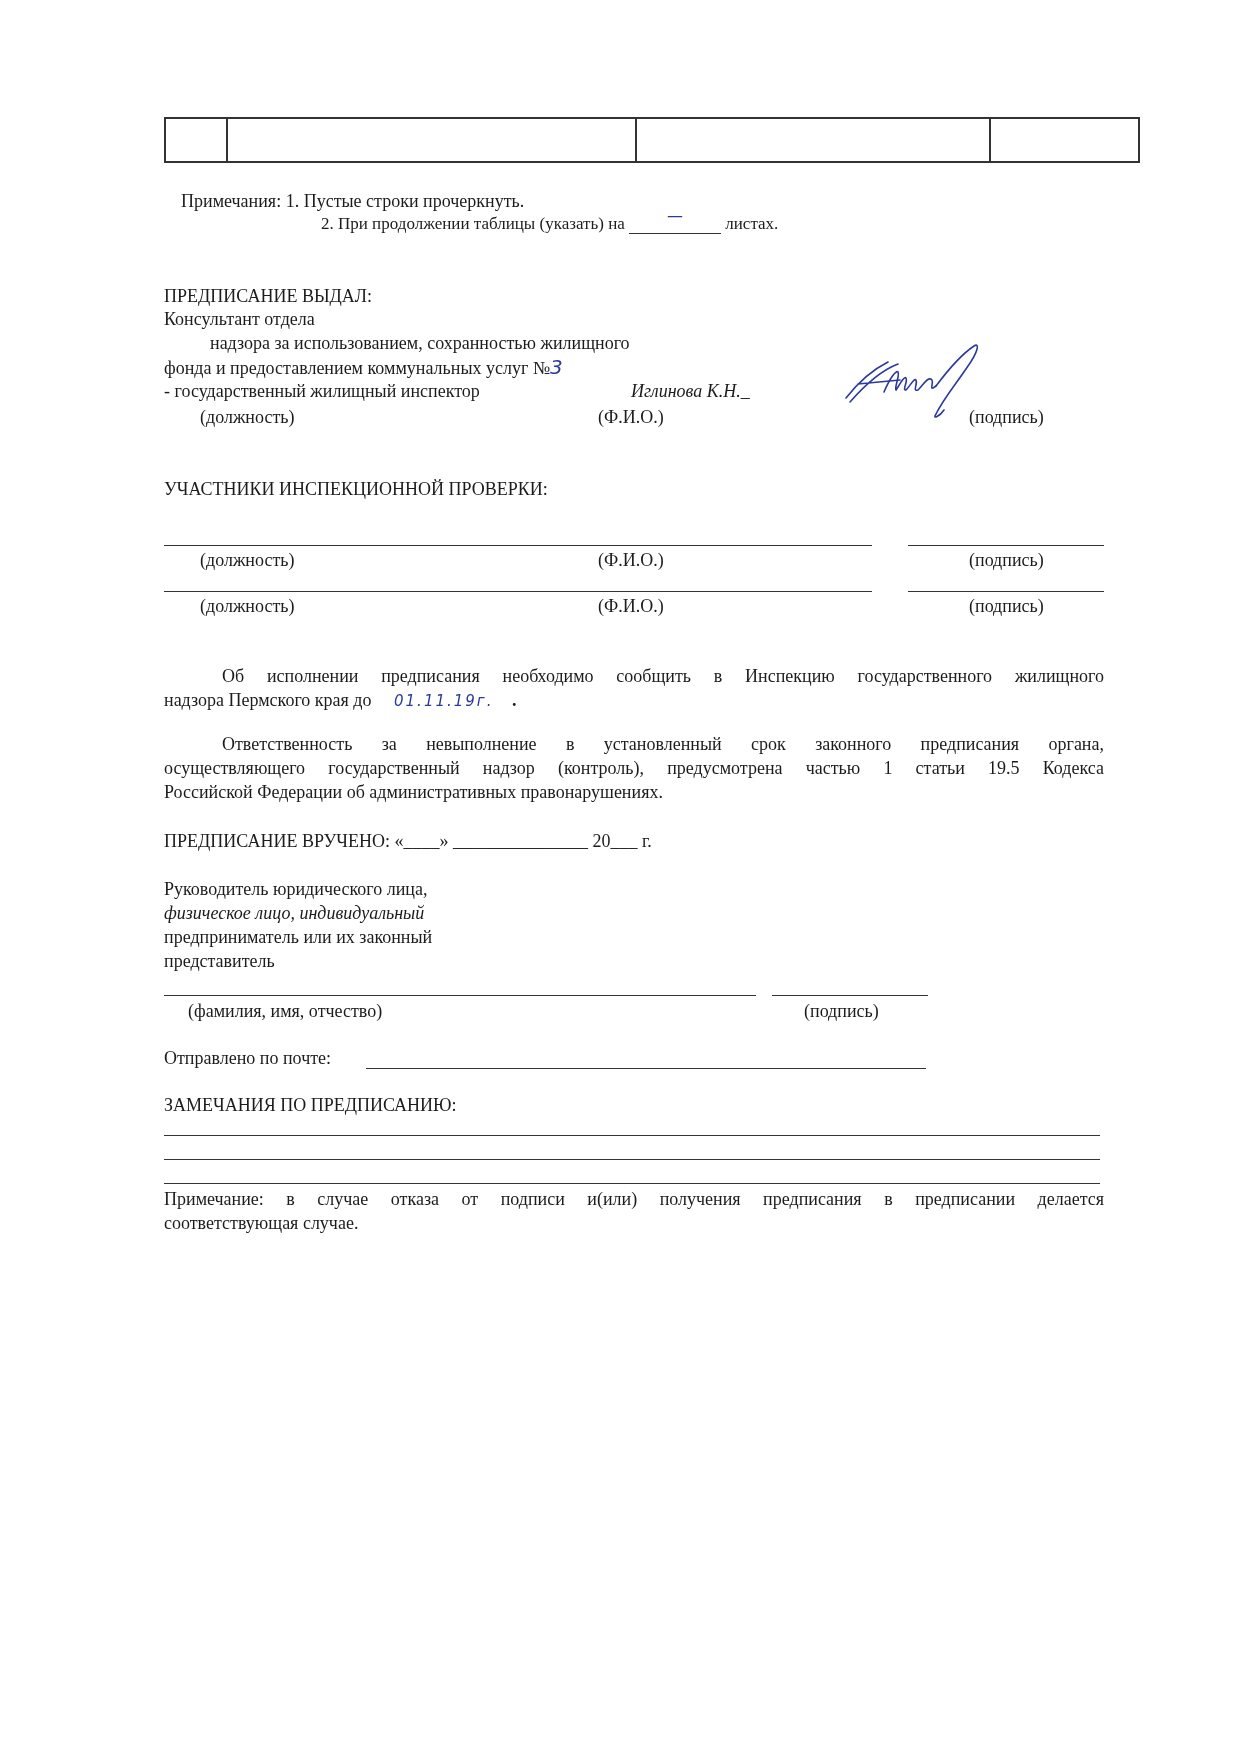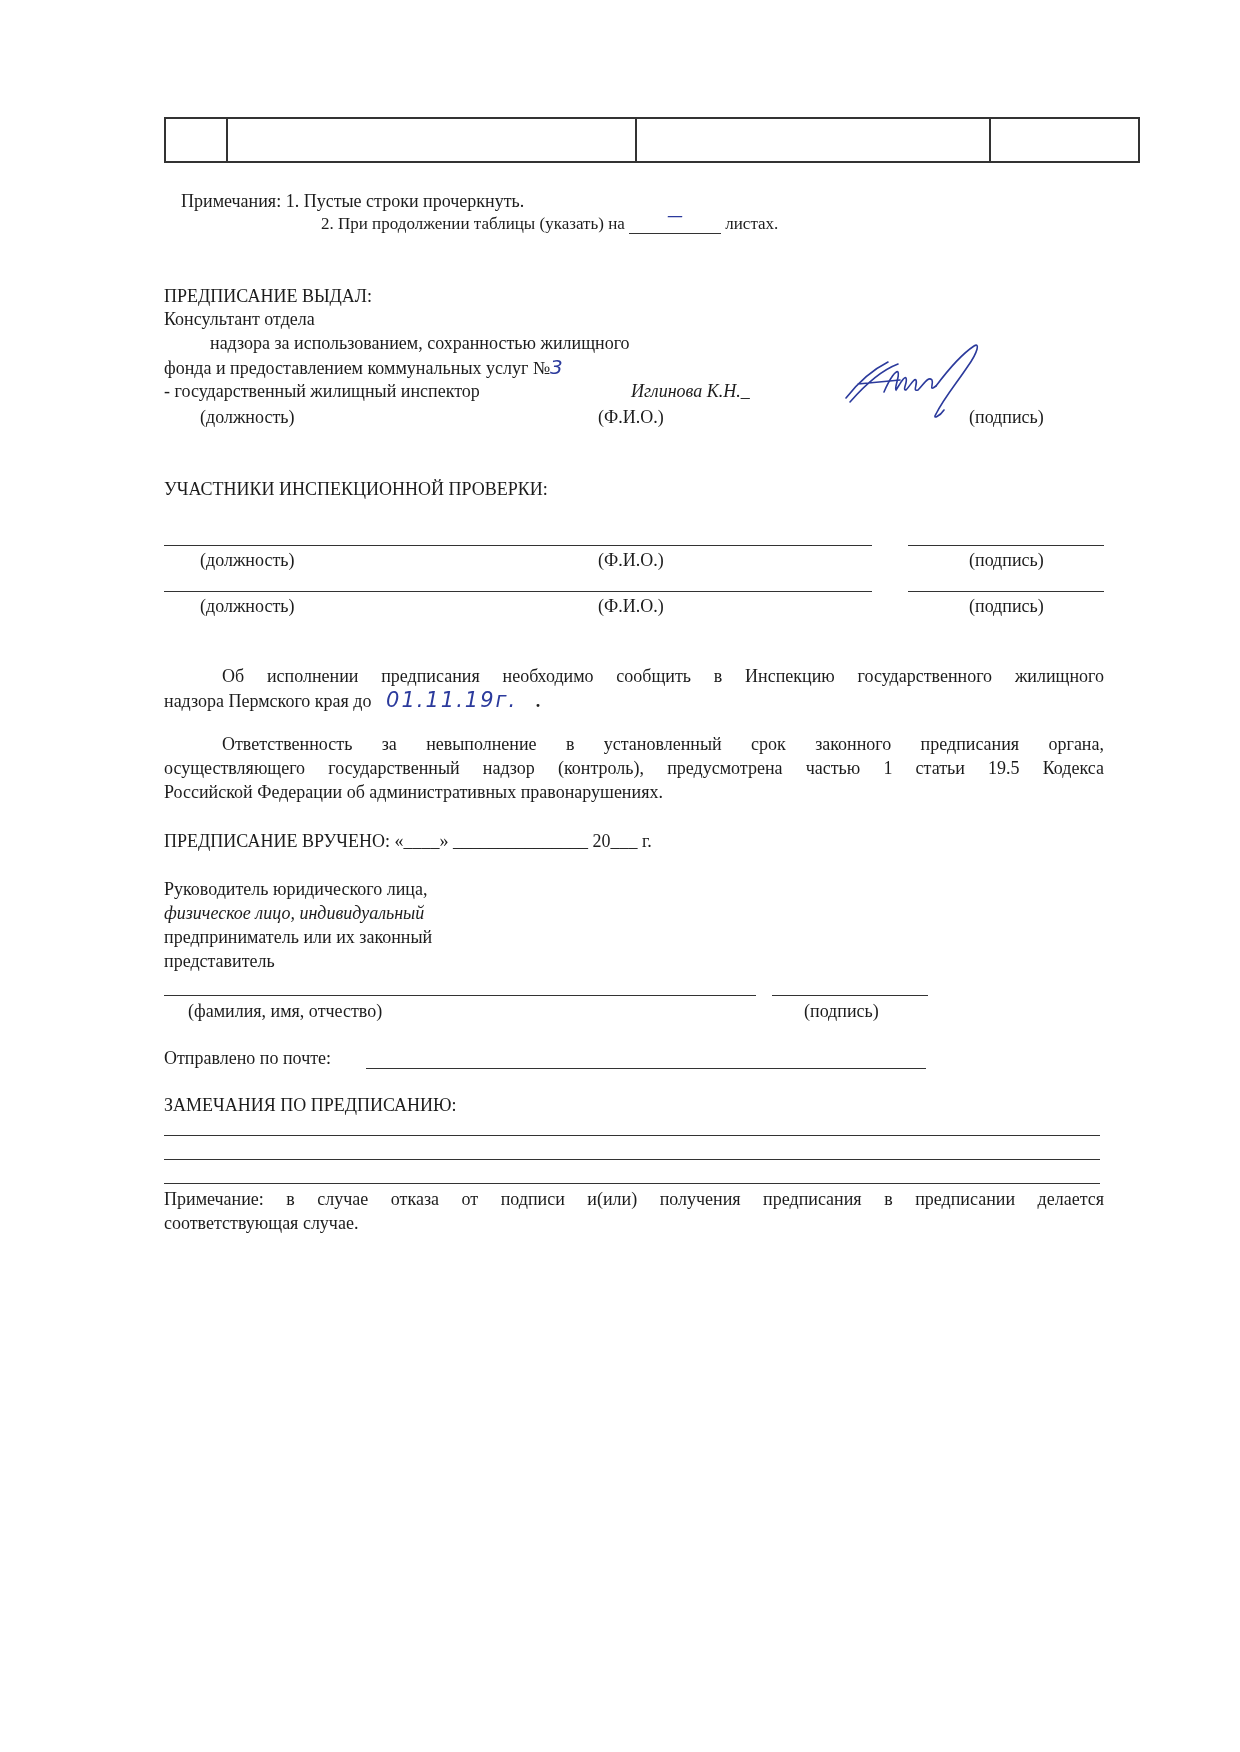--- a/index.html
+++ b/index.html
@@ -78,21 +78,21 @@
 <div class="line" style="left:908px; top:591px; width:196px;"></div>
 <div class="abs t" style="left:200px; top:595px;">(должность)</div>
 <div class="abs t" style="left:598px; top:595px;">(Ф.И.О.)</div>
 <div class="abs t" style="left:969px; top:595px;">(подпись)</div>
 
 <div class="abs t just" style="left:164px; top:665px; width:940px; padding-left:0;">
   <span style="display:inline-block; width:58px;"></span><span>Об исполнении предписания необходимо сообщить в Инспекцию государственного жилищного</span>
 </div>
 <div class="abs t" style="left:164px; top:689px;">
   <span>надзора Пермского края до</span>
-  <span class="hand" style="font-size:21px; margin-left:10px; letter-spacing:2px;">01.11.19г.</span>
+  <span class="hand" style="font-size:15px; margin-left:18px; letter-spacing:2px;">01.11.19г.</span>
   <span style="margin-left:14px; font-weight:bold;">.</span>
 </div>
 
 <div class="abs t just" style="left:164px; top:733px; width:940px;">
   <span style="display:inline-block; width:58px;"></span><span>Ответственность за невыполнение в установленный срок законного предписания органа,</span>
 </div>
 <div class="abs t just" style="left:164px; top:757px; width:940px;">осуществляющего государственный надзор (контроль), предусмотрена частью 1 статьи 19.5 Кодекса</div>
 <div class="abs t" style="left:164px; top:781px;">Российской Федерации об административных правонарушениях.</div>
 
 <div class="abs t" style="left:164px; top:830px;">ПРЕДПИСАНИЕ ВРУЧЕНО: «____» _______________ 20___ г.</div>

